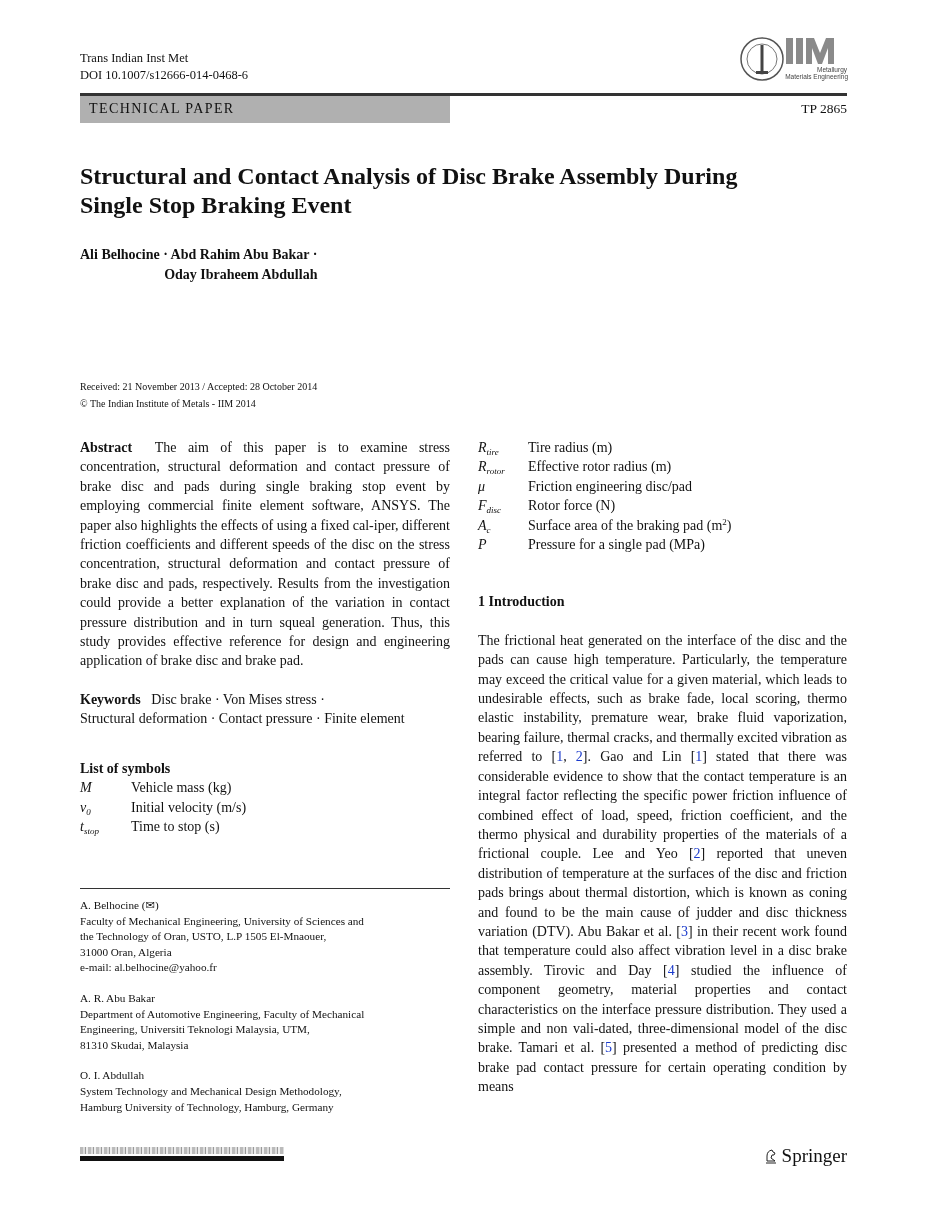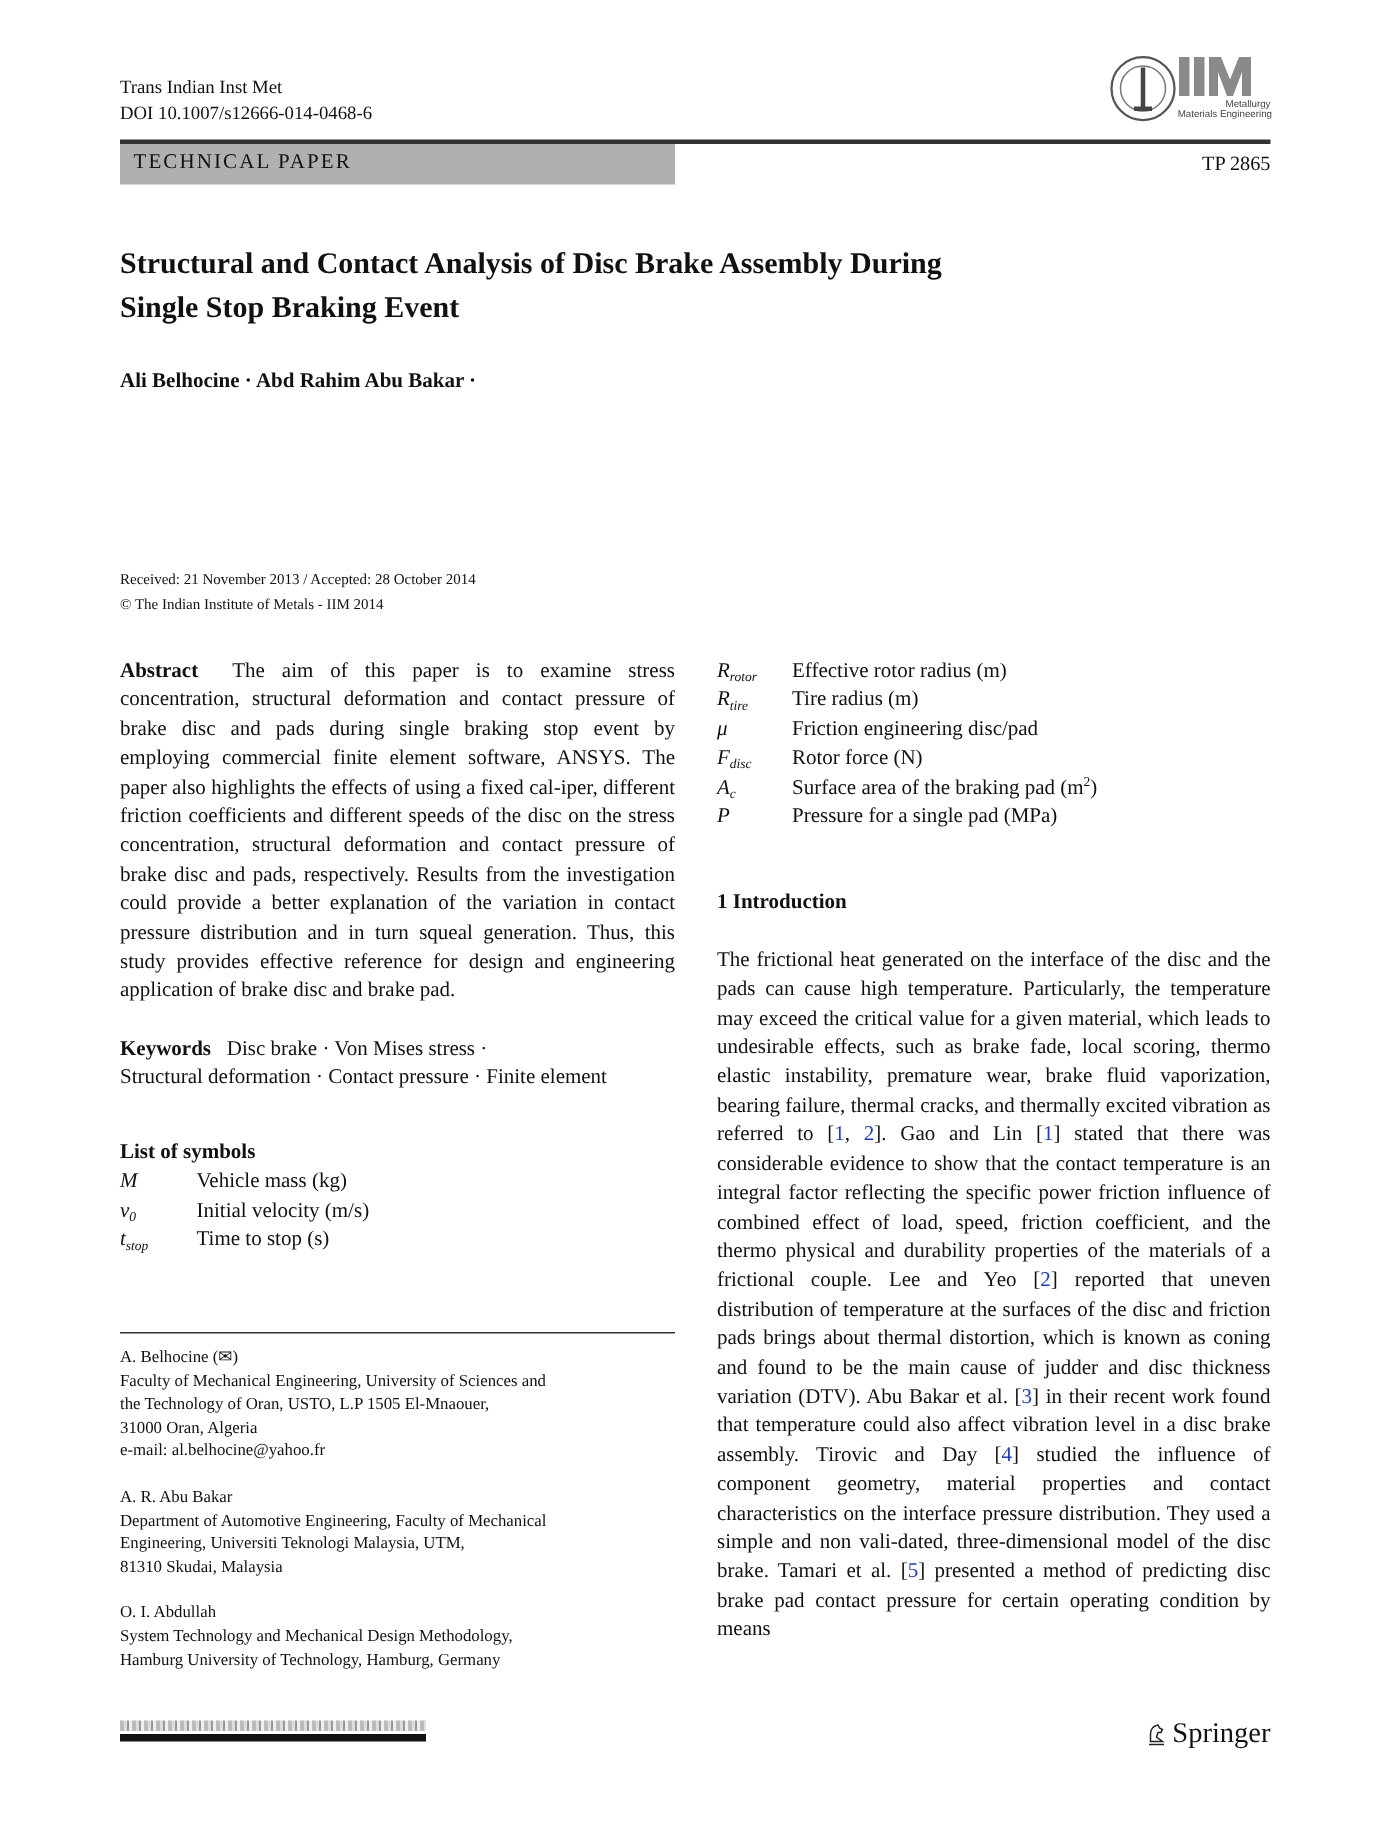--- a/index.html
+++ b/index.html
@@ -5,21 +5,21 @@
   html, body { margin: 0; padding: 0; background: #ffffff; }
   body { width: 925px; height: 1230px; position: relative; overflow: hidden;
          font-family: "Liberation Serif", "DejaVu Serif", serif; color: #111; }
   .abs { position: absolute; }
   .journal { left: 80px; top: 50px; font-size: 12.5px; line-height: 17px; }
   .logo { left: 740px; top: 35px; width: 110px; height: 48px; }
   .rule-top { left: 80px; top: 93px; width: 767px; height: 3px; background: #333; }
   .tp-band { left: 80px; top: 96px; width: 370px; height: 27px; background: #b0b0b0; }
   .tp-label { left: 89px; top: 101px; font-size: 14px; letter-spacing: 1.4px; }
   .tp-num { right: 78px; top: 101px; font-size: 13.5px; }
-  .title { left: 80px; top: 162px; width: 760px; font-size: 20px; font-weight: bold; line-height: 29px; }
+  .title { left: 80px; top: 162px; width: 760px; font-size: 24px; font-weight: bold; line-height: 29px; }
   .authors { left: 80px; top: 245px; font-size: 14px; font-weight: bold; line-height: 20px; text-align: right; }
   .dates { left: 80px; top: 378px; font-size: 10px; line-height: 17px; }
   .col { font-size: 14px; line-height: 19.4px; text-align: justify; }
   .col-left { left: 80px; top: 438px; width: 370px; }
   .col-right { left: 478px; top: 438px; width: 369px; }
   .abstract-head, .kw-head, .sym-head, .sec-head { font-weight: bold; }
   .kw { margin-top: 19px; text-align: left; }
   .symlist { margin-top: 30px; }
   .symrow { display: flex; }
   .sym { width: 51px; font-style: italic; }
@@ -67,20 +67,21 @@
 <div class="abs tp-label">TECHNICAL PAPER</div>
 <div class="abs tp-num">TP 2865</div>
 
 <div class="abs title">
   <div>Structural and Contact Analysis of Disc Brake Assembly During</div>
   <div>Single Stop Braking Event</div>
 </div>
 
 <div class="abs authors">
   <div>Ali Belhocine · Abd Rahim Abu Bakar ·</div>
+  <div>Oday Ibraheem Abdullah</div>
 </div>
 
 <div class="abs dates">
   <div>Received: 21 November 2013 / Accepted: 28 October 2014</div>
   <div>© The Indian Institute of Metals - IIM 2014</div>
 </div>
 
 <div class="abs col col-left">
   <div>
     <span class="abstract-head">Abstract</span>&nbsp;&nbsp;<span>The aim of this paper is to examine stress concentration, structural deformation and contact pressure of brake disc and pads during single braking stop event by employing commercial finite element software, ANSYS. The paper also highlights the effects of using a fixed cal-iper, different friction coefficients and different speeds of the disc on the stress concentration, structural deformation and contact pressure of brake disc and pads, respectively. Results from the investigation could provide a better explanation of the variation in contact pressure distribution and in turn squeal generation. Thus, this study provides effective reference for design and engineering application of brake disc and brake pad.</span>
@@ -124,26 +125,26 @@
   <p>
     <span>O. I. Abdullah</span><br>
     <span>System Technology and Mechanical Design Methodology,</span><br>
     <span>Hamburg University of Technology, Hamburg, Germany</span>
   </p>
 </div>
 
 <div class="abs col col-right">
   <div style="text-align:left;">
     <div class="symrow">
+      <span class="sym-r"><span>R</span><sub>tire</sub></span>
+      <span>Tire radius (m)</span>
+    </div>
+    <div class="symrow">
       <span class="sym-r"><span>R</span><sub>rotor</sub></span>
       <span>Effective rotor radius (m)</span>
-    </div>
-    <div class="symrow">
-      <span class="sym-r"><span>R</span><sub>tire</sub></span>
-      <span>Tire radius (m)</span>
     </div>
     <div class="symrow">
       <span class="sym-r"><span>μ</span></span>
       <span>Friction engineering disc/pad</span>
     </div>
     <div class="symrow">
       <span class="sym-r"><span>F</span><sub>disc</sub></span>
       <span>Rotor force (N)</span>
     </div>
     <div class="symrow">

